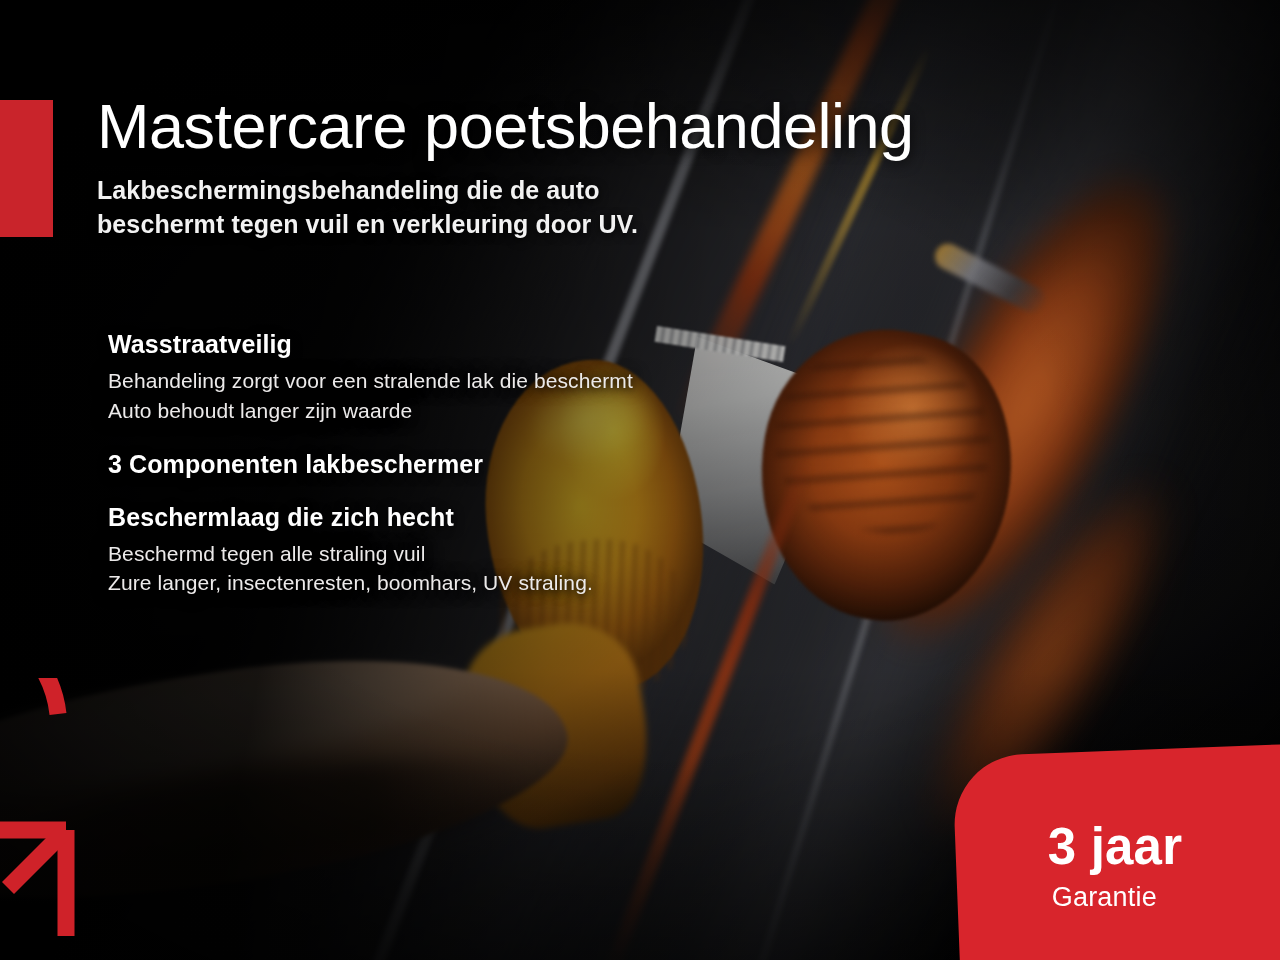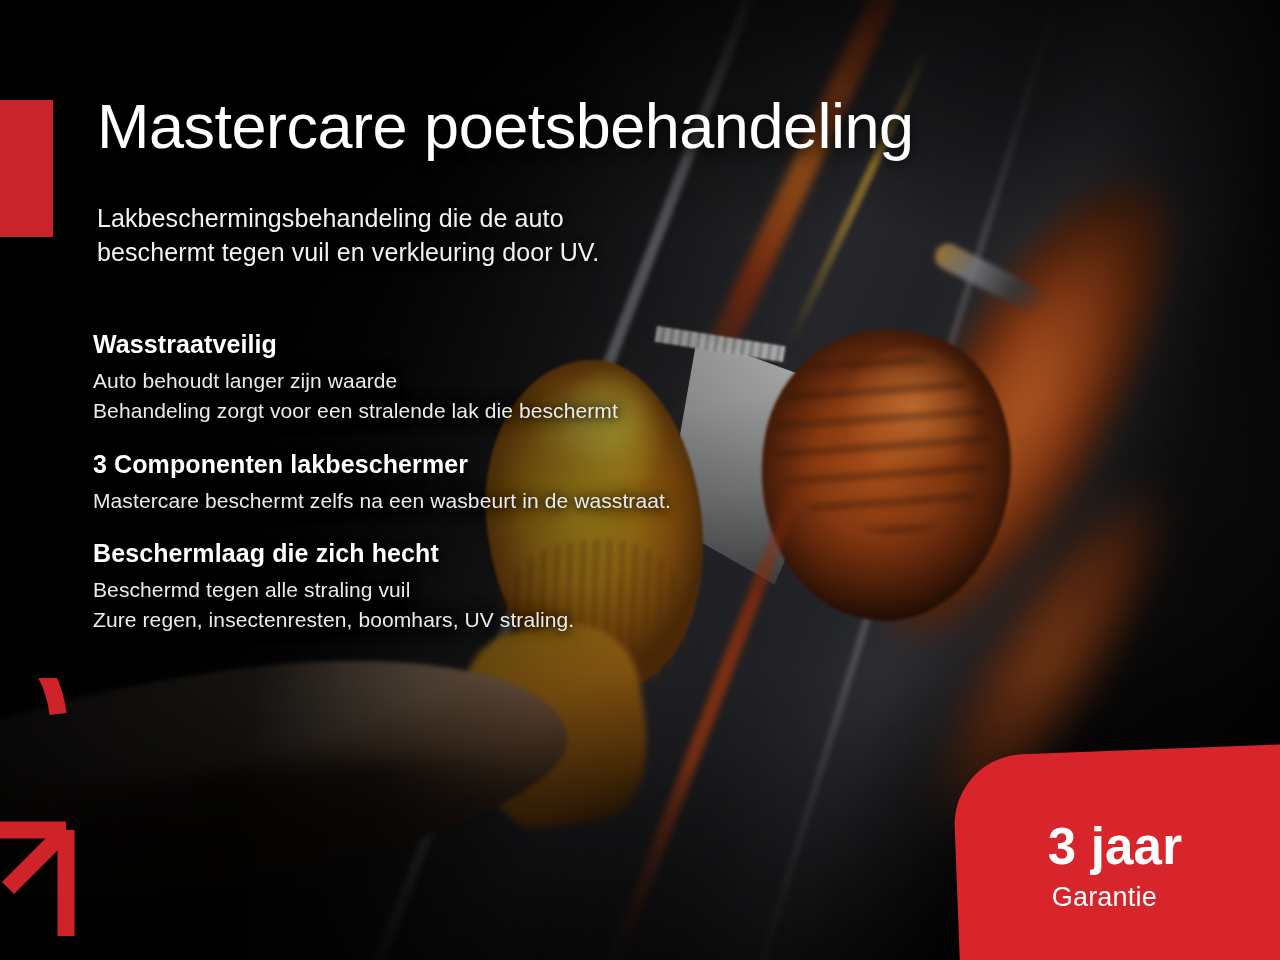--- a/index.html
+++ b/index.html
@@ -231,28 +231,27 @@
 
   .title{
     position:absolute; left:97px; top:92px;
     font-size:63px; font-weight:400; color:#fff;
     letter-spacing:-.5px; line-height:1.08;
     text-shadow:0 2px 14px rgba(0,0,0,.9);
     white-space:nowrap;
   }
   .subtitle{
     position:absolute; left:97px; top:174px;
-    font-size:25px; font-weight:400; color:#f2f2f2;
+    font-size:25px; font-weight:700; color:#f2f2f2;
     line-height:1.34; letter-spacing:.1px;
     text-shadow:0 2px 10px rgba(0,0,0,.95);
     white-space:pre-line;
-    margin-top:28px;
-  }
-
-  .features{ position:absolute; left:93px; top:330px; width:760px; }
+  }
+
+  .features{ position:absolute; left:108px; top:330px; width:760px; }
   .feature{ margin-bottom:24px; }
   .feature:last-child{ margin-bottom:12px; }
   .f-head{
     font-size:25px; font-weight:700; color:#fff;
     letter-spacing:.1px; margin-bottom:7px;
     text-shadow:0 2px 11px rgba(0,0,0,.95);
   }
   .f-line{
     font-size:21px; font-weight:400; color:#eceaea;
     line-height:1.42; letter-spacing:.1px;
@@ -330,33 +329,32 @@
 
     <h1 class="title">Mastercare poetsbehandeling</h1>
 
     <p class="subtitle">Lakbeschermingsbehandeling die de auto
 beschermt tegen vuil en verkleuring door UV.</p>
 
     <div class="features">
 
       <div class="feature">
         <div class="f-head">Wasstraatveilig</div>
+        <div class="f-line">Behandeling zorgt voor een stralende lak die beschermt</div>
         <div class="f-line">Auto behoudt langer zijn waarde</div>
-        <div class="f-line">Behandeling zorgt voor een stralende lak die beschermt</div>
       </div>
 
       <div class="feature">
         <div class="f-head">3 Componenten lakbeschermer</div>
-        <div class="f-line">Mastercare beschermt zelfs na een wasbeurt in de wasstraat.</div>
       </div>
 
       <div class="feature">
         <div class="f-head">Beschermlaag die zich hecht</div>
         <div class="f-line">Beschermd tegen alle straling vuil</div>
-        <div class="f-line"> Zure regen, insectenresten, boomhars, UV straling.</div>
+        <div class="f-line"> Zure langer, insectenresten, boomhars, UV straling.</div>
       </div>
 
     </div>
   </div>
 
   <div class="badge">
     <div class="badge-inner">
       <div class="badge-years">3 jaar</div>
       <div class="badge-label">Garantie</div>
     </div>

